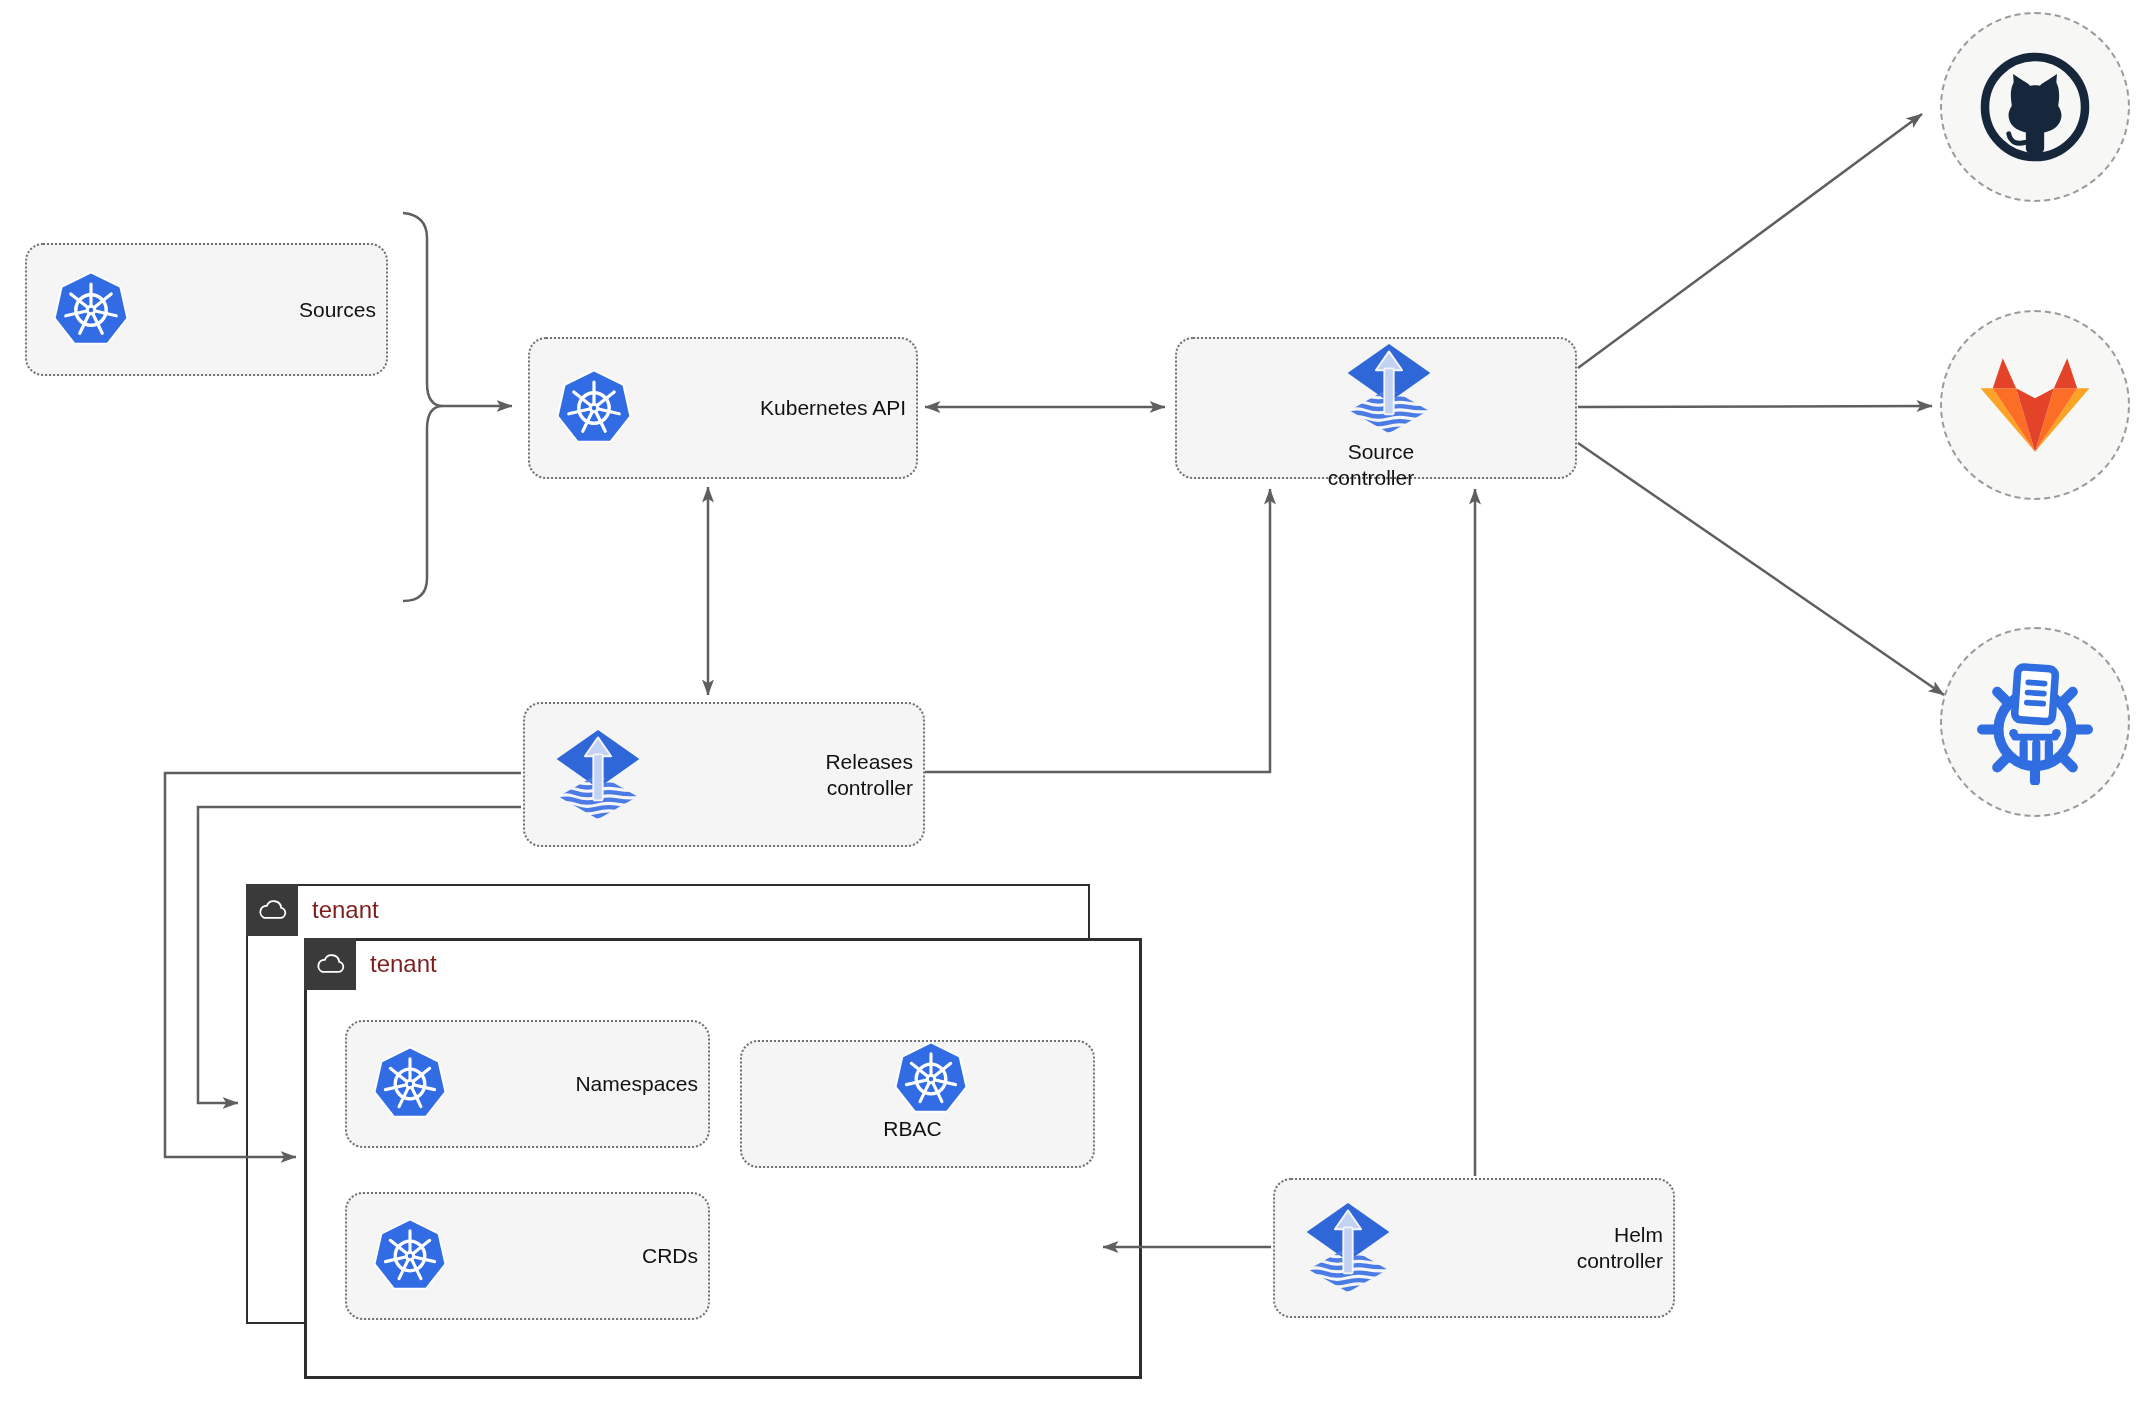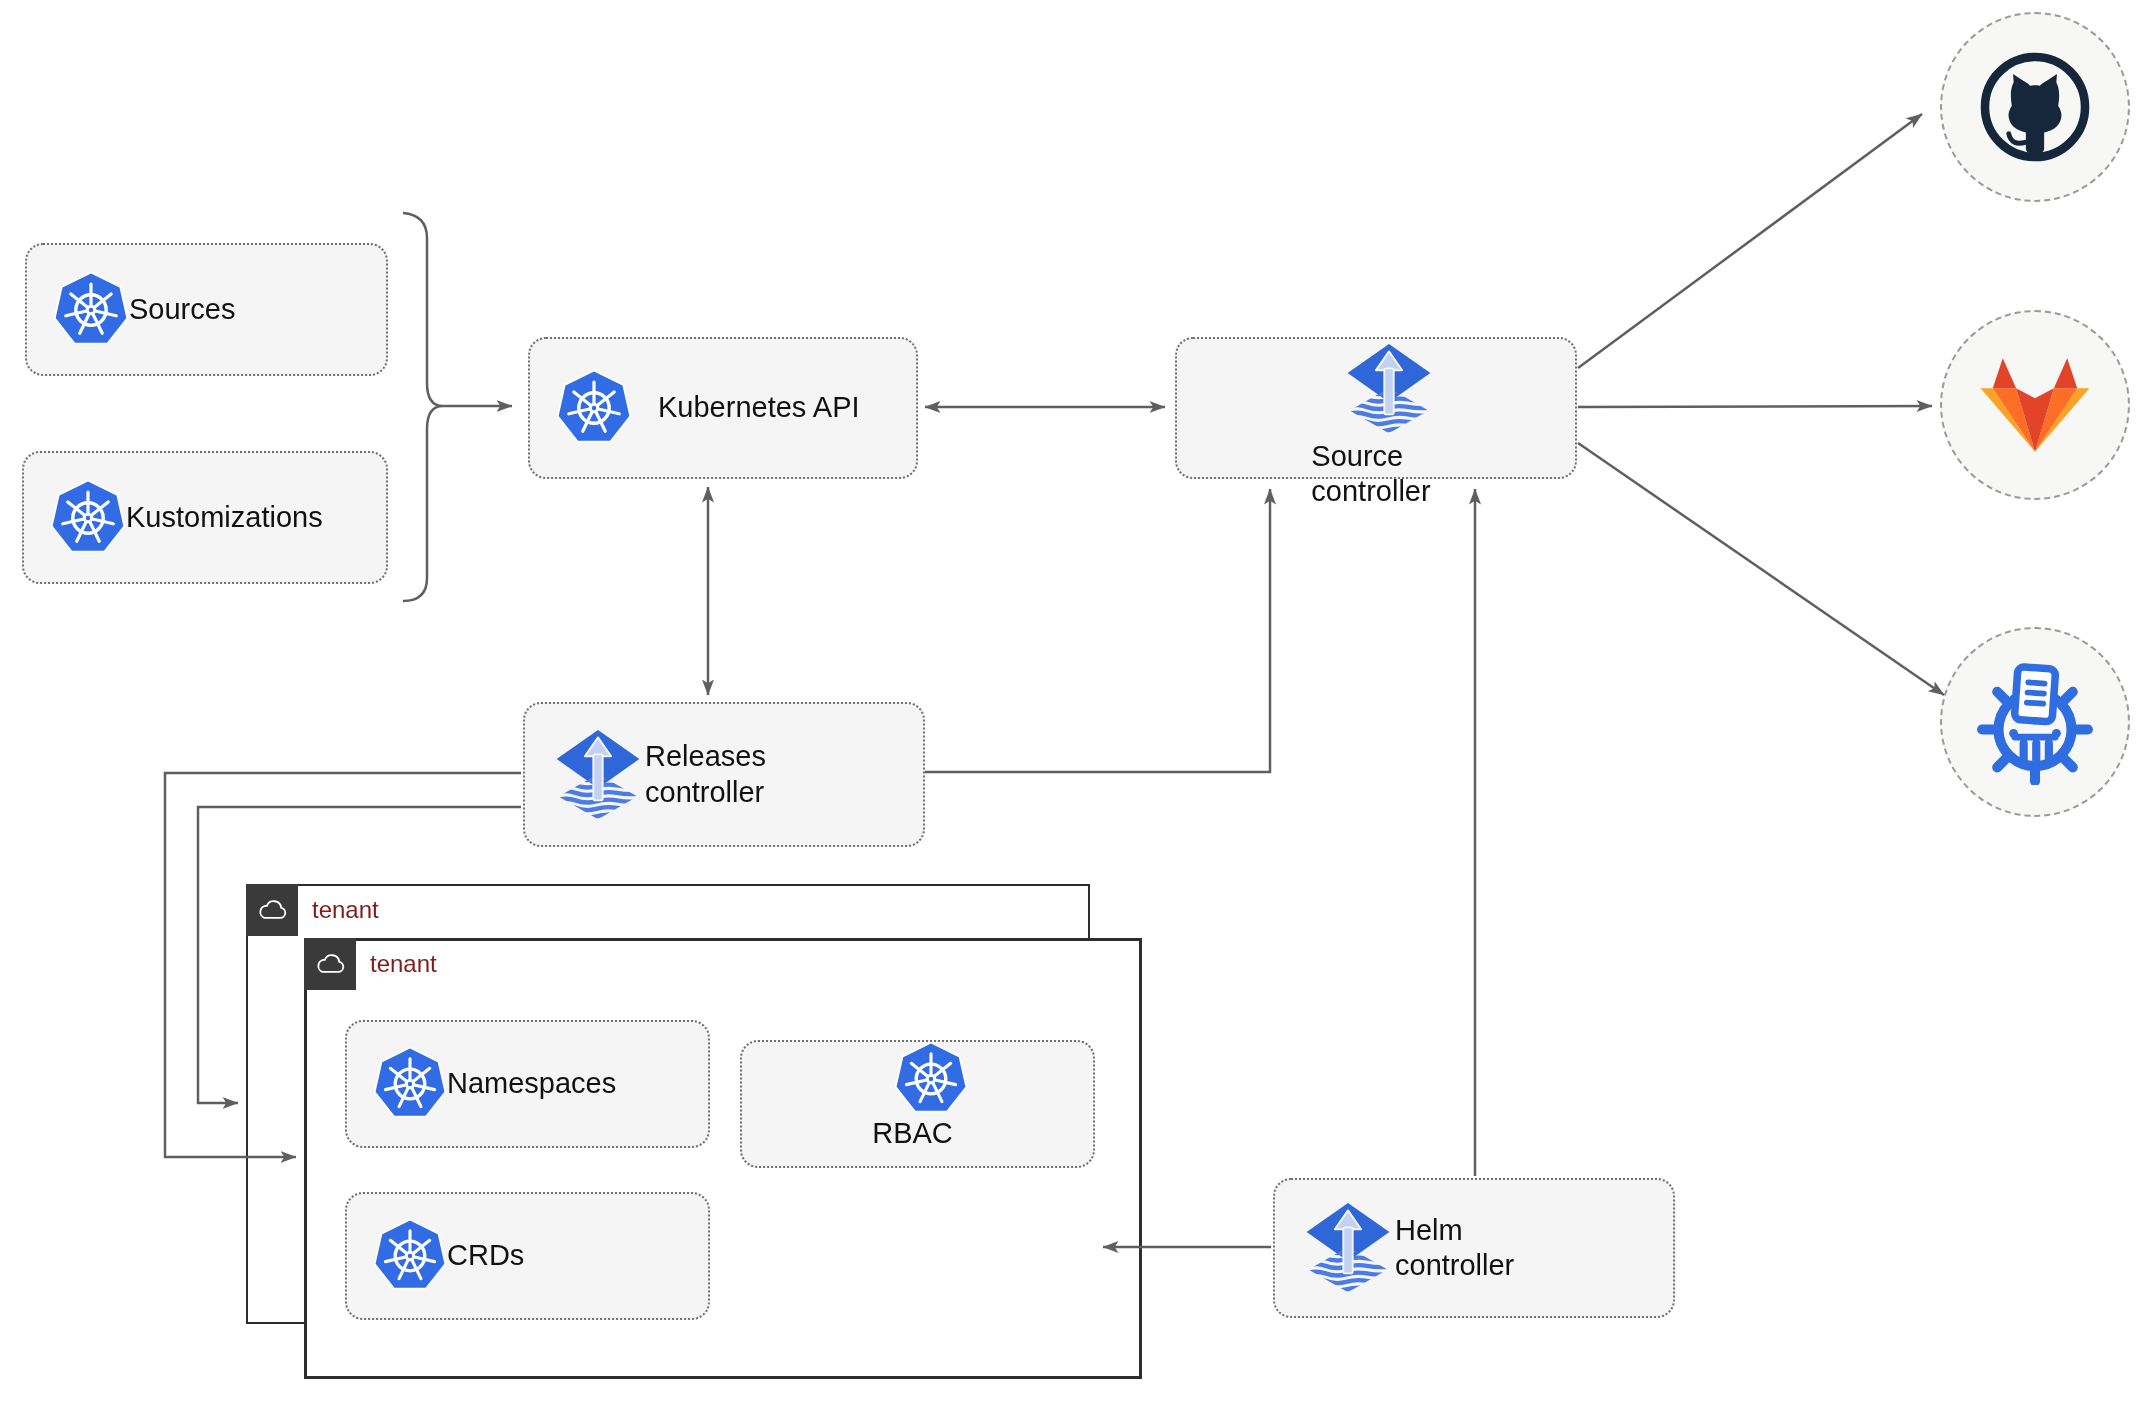--- a/index.html
+++ b/index.html
@@ -4,21 +4,21 @@
 <style>
   html,body{margin:0;padding:0;background:#ffffff;}
   body{width:2144px;height:1407px;position:relative;overflow:hidden;
        font-family:"Liberation Sans","DejaVu Sans",sans-serif;color:#1a1a1a;}
   .canvas{position:absolute;inset:0;}
 
   
   .node{position:absolute;background:#F5F5F5;border:2px dotted #707070;border-radius:18px;
         display:flex;align-items:center;box-sizing:border-box;z-index:6;}
   .node .icon{flex:0 0 auto;margin-left:26px;display:flex;align-items:center;}
-  .node .lbl{flex:1;text-align:left;font-size:29px;line-height:1.22;color:#111;
+  .node .lbl{flex:1;text-align:right;font-size:21px;line-height:1.22;color:#111;
              white-space:pre-line;padding-right:10px;}
 
   #n-sources{left:25px;top:243px;width:363px;height:133px;}
   #n-kustomizations{left:22px;top:451px;width:366px;height:133px;}
   #n-api{left:528px;top:337px;width:390px;height:142px;gap:26px;}
   #n-source-ctrl{left:1175px;top:337px;width:402px;height:142px;flex-direction:column;}
   #n-kustomize-ctrl{left:523px;top:702px;width:402px;height:145px;}
   #n-helm-ctrl{left:1273px;top:1178px;width:402px;height:140px;}
   #n-namespaces{left:345px;top:1020px;width:365px;height:128px;z-index:8;}
   #n-rbac{left:740px;top:1040px;width:355px;height:128px;z-index:8;flex-direction:column;}
@@ -189,28 +189,20 @@
 
   <div class="node" id="n-sources">
     <span class="icon">
         <svg class="k8s">
           <use href="#sym-k8s"></use>
         </svg>
       </span>
     <span class="lbl">Sources</span>
   </div>
 
-  <div class="node" id="n-kustomizations">
-    <span class="icon">
-        <svg class="k8s">
-          <use href="#sym-k8s"></use>
-        </svg>
-      </span>
-    <span class="lbl">Kustomizations</span>
-  </div>
 
   <div class="node" id="n-api">
     <span class="icon">
         <svg class="k8s">
           <use href="#sym-k8s"></use>
         </svg>
       </span>
     <span class="lbl">Kubernetes API</span>
   </div>
 

